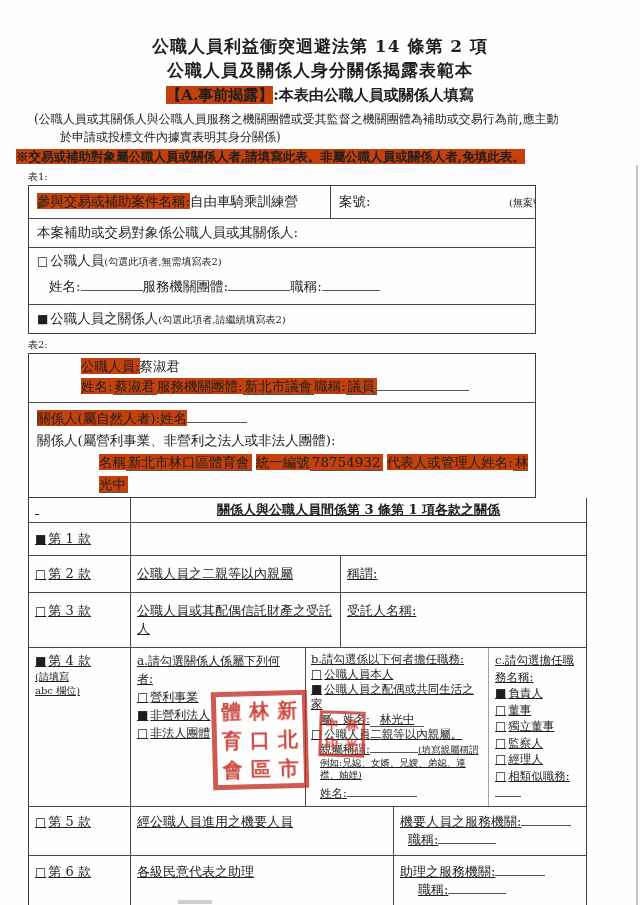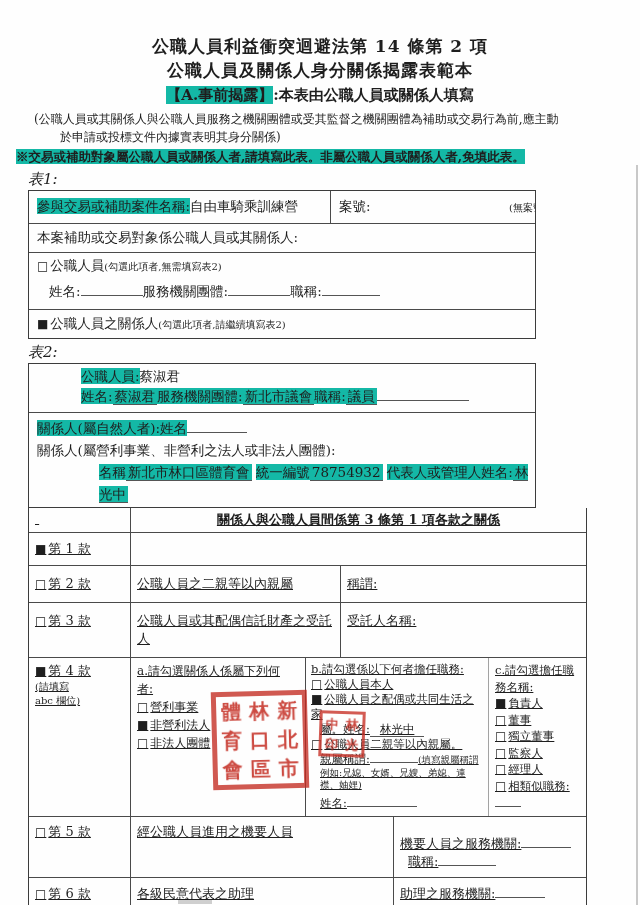--- a/index.html
+++ b/index.html
@@ -1,25 +1,25 @@
 <!DOCTYPE html>
 <html><head>
 <meta charset="utf-8">
 <style>
   html,body{margin:0;padding:0;background:#9a9a9a;}
   .page{position:relative;width:640px;height:905px;background:#fefefe;margin:0 auto;
         font-family:"DejaVu Serif","Liberation Serif",serif;color:#1e1e1e;overflow:hidden;}
   .content{padding-top:34px;}
   .ttl{ text-align:center;font-weight:bold;font-size:17px;line-height:24px;letter-spacing:1px;}
   .sub{ text-align:center;font-weight:bold;font-size:15px;line-height:23px;margin-top:2px;}
-  .hl{background:#14b8a6;}
+  .hl{background:#c2410c;}
   .paren{margin:3px 30px 0 34px;font-size:12px;line-height:18px;}
   .paren .indent{padding-left:26px;}
   .star{margin:2px 16px 0 16px;font-size:12.5px;font-weight:bold;line-height:18px;}
-  .tlabel{margin:4px 0 1px 28px;font-size:15px;font-style:italic;}
+  .tlabel{margin:4px 0 1px 28px;font-size:10px;}
   .box{margin-left:28px;width:508px;border:1.4px solid #3c3c3c;box-sizing:border-box;font-size:13.5px;}
   .row{border-top:1px solid #4a4a4a;}
   .row:first-child{border-top:none;}
   .cellpad{padding:4px 6px 4px 8px;}
   .split{display:flex;}
   .split .c1{width:302px;border-right:1px solid #4a4a4a;box-sizing:border-box;}
   .split .c2{flex:1;display:flex;justify-content:space-between;overflow:hidden;}
   .smallnote{font-size:10px;}
   .cb{font-size:12px;margin-right:2px;}
   .blank{display:inline-block;border-bottom:1px solid #555;height:12px;vertical-align:baseline;}
@@ -162,21 +162,21 @@
           <div><span class="cb">□</span><span>獨立董事</span></div>
           <div><span class="cb">□</span><span>監察人</span></div>
           <div><span class="cb">□</span><span>經理人</span></div>
           <div><span class="cb">□</span><span>相類似職務:</span><span class="blank" style="width:26px;"></span></div>
         </div>
       </div>
 
       <div class="rrow">
         <div class="kcol" style="padding-top:6px;padding-bottom:6px;"><span class="cb">□</span><span>第 5 款</span></div>
         <div class="mcol5" style="padding-top:6px;padding-bottom:6px;">經公職人員進用之機要人員</div>
-        <div class="dcol" style="padding-top:6px;padding-bottom:6px;margin-top:12px;">
+        <div class="dcol" style="padding-top:6px;padding-bottom:6px;">
           <span>機要人員之服務機關:</span><span class="blank" style="width:50px;"></span>
           <span style="margin-left:8px;">職稱:</span><span class="blank" style="width:58px;"></span>
         </div>
       </div>
 
       <div class="rrow">
         <div class="kcol" style="padding-top:7px;padding-bottom:7px;"><span class="cb">□</span><span>第 6 款</span></div>
         <div class="mcol5" style="padding-top:7px;padding-bottom:7px;">各級民意代表之助理</div>
         <div class="dcol" style="padding-top:7px;padding-bottom:7px;">
           <span>助理之服務機關:</span><span class="blank" style="width:50px;"></span>

